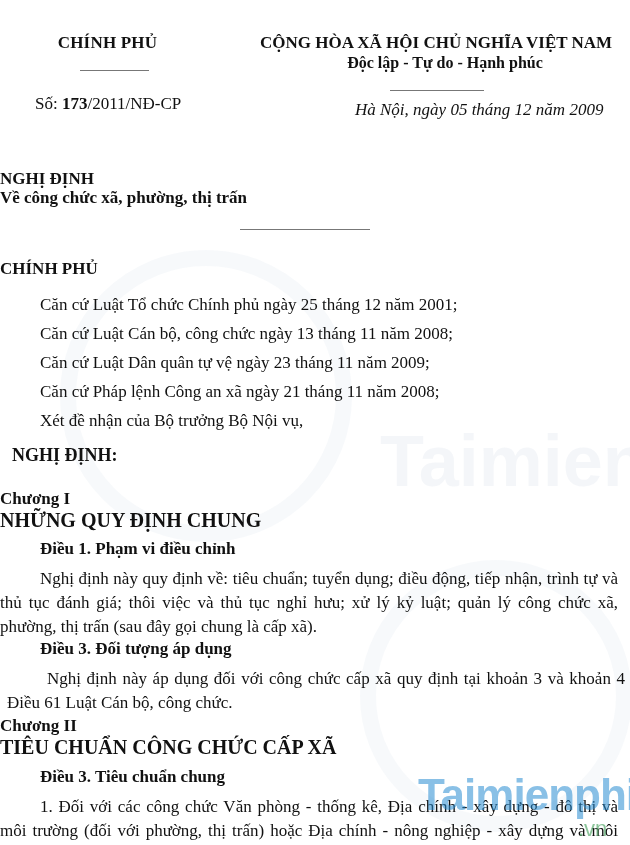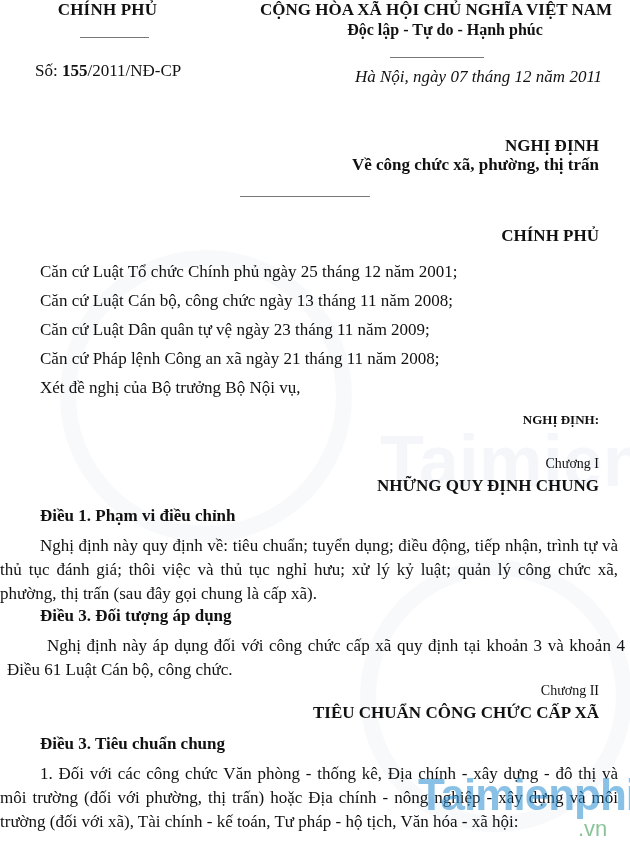--- a/index.html
+++ b/index.html
@@ -8,21 +8,21 @@
     background: #ffffff;
   }
   body {
     width: 630px;
     height: 845px;
     overflow: hidden;
     position: relative;
     font-family: "Liberation Serif", "DejaVu Serif", serif;
     color: #111111;
   }
-  .abs { position: absolute; white-space: nowrap; }
+  .abs { position: absolute; white-space: nowrap; margin-top: 33px; }
   .b { font-weight: bold; }
   .hdr-left-title {
     left: 0; width: 215px; text-align: center;
     top: 0; font-size: 17px; font-weight: bold; letter-spacing: 0.2px;
   }
   .hdr-left-rule {
     left: 80px; top: 37px; width: 69px; height: 0;
     border-top: 1px solid #777;
   }
   .hdr-left-num {
@@ -37,33 +37,33 @@
     top: 21px; font-size: 16px; font-weight: bold;
   }
   .hdr-right-rule {
     left: 390px; top: 57px; width: 94px; height: 0;
     border-top: 1px solid #777;
   }
   .hdr-right-date {
     left: 355px; top: 67px; font-size: 17px; font-style: italic;
   }
   .center {
-    left: 0; width: 599px; text-align: right;
+    left: 0; width: 599px; text-align: left;
   }
   .title-main { top: 136px; font-size: 17px; font-weight: bold; }
   .title-sub { top: 155px; font-size: 17px; font-weight: bold; }
   .title-rule {
     left: 240px; top: 196px; width: 130px; height: 0;
     border-top: 1px solid #777;
   }
   .issuer { top: 226px; font-size: 17px; font-weight: bold; }
   .basis { left: 40px; font-size: 17px; }
-  .decree-heading { top: 412px; font-size: 13px; font-weight: bold; }
-  .chapter-no { font-size: 14px; font-weight: normal; }
-  .chapter-title { font-size: 17px; font-weight: bold; }
+  .decree-heading { top: 412px; font-size: 18px; font-weight: bold; padding-left: 12px; }
+  .chapter-no { font-size: 17px; font-weight: bold; }
+  .chapter-title { font-size: 20px; font-weight: bold; }
   .article-heading { left: 40px; font-size: 17px; font-weight: bold; }
   .para {
     left: 0; width: 618px; font-size: 17px; white-space: normal;
     text-align: justify; line-height: 24px; text-indent: 40px;
   }
   .watermark-ring {
     position: absolute; border-radius: 50%;
     border: 16px solid rgba(210, 220, 235, 0.18);
     pointer-events: none;
   }
@@ -89,38 +89,38 @@
 </style>
 </head>
 <body>
 
 <div class="watermark-ring" style="left:60px; top:250px; width:260px; height:260px;"></div>
 <div class="watermark-ring" style="left:360px; top:560px; width:240px; height:240px;"></div>
 <div class="watermark-text" style="left:380px; top:420px; font-size:72px;">Taimienphi</div>
 
 <div class="abs hdr-left-title">CHÍNH PHỦ</div>
 <div class="abs hdr-left-rule"></div>
-<div class="abs hdr-left-num"><span>Số: </span><span class="b">155</span><span>/2011/NĐ-CP</span></div>
+<div class="abs hdr-left-num"><span>Số: </span><span class="b">173</span><span>/2011/NĐ-CP</span></div>
 
 <div class="abs hdr-right-title">CỘNG HÒA XÃ HỘI CHỦ NGHĨA VIỆT NAM</div>
 <div class="abs hdr-right-motto">Độc lập - Tự do - Hạnh phúc</div>
 <div class="abs hdr-right-rule"></div>
-<div class="abs hdr-right-date">Hà Nội, ngày 07 tháng 12 năm 2011</div>
+<div class="abs hdr-right-date">Hà Nội, ngày 05 tháng 12 năm 2009</div>
 
 <div class="abs center title-main">NGHỊ ĐỊNH</div>
 <div class="abs center title-sub">Về công chức xã, phường, thị trấn</div>
 <div class="abs title-rule"></div>
 
 <div class="abs center issuer">CHÍNH PHỦ</div>
 
 <div class="abs basis" style="top:262px;">Căn cứ Luật Tổ chức Chính phủ ngày 25 tháng 12 năm 2001;</div>
 <div class="abs basis" style="top:291px;">Căn cứ Luật Cán bộ, công chức ngày 13 tháng 11 năm 2008;</div>
 <div class="abs basis" style="top:320px;">Căn cứ Luật Dân quân tự vệ ngày 23 tháng 11 năm 2009;</div>
 <div class="abs basis" style="top:349px;">Căn cứ Pháp lệnh Công an xã ngày 21 tháng 11 năm 2008;</div>
-<div class="abs basis" style="top:378px;">Xét đề nghị của Bộ trưởng Bộ Nội vụ,</div>
+<div class="abs basis" style="top:378px;">Xét đề nhận của Bộ trưởng Bộ Nội vụ,</div>
 
 <div class="abs center decree-heading">NGHỊ ĐỊNH:</div>
 
 <div class="abs center chapter-no" style="top:456px;">Chương I</div>
 <div class="abs center chapter-title" style="top:476px;">NHỮNG QUY ĐỊNH CHUNG</div>
 
 <div class="abs article-heading" style="top:506px;">Điều 1. Phạm vi điều chỉnh</div>
 <div class="abs para" style="top:534px;">Nghị định này quy định về: tiêu chuẩn; tuyển dụng; điều động, tiếp nhận, trình tự và thủ tục đánh giá; thôi việc và thủ tục nghỉ hưu; xử lý kỷ luật; quản lý công chức xã, phường, thị trấn (sau đây gọi chung là cấp xã).</div>
 
 <div class="abs article-heading" style="top:606px;">Điều 3. Đối tượng áp dụng</div>

